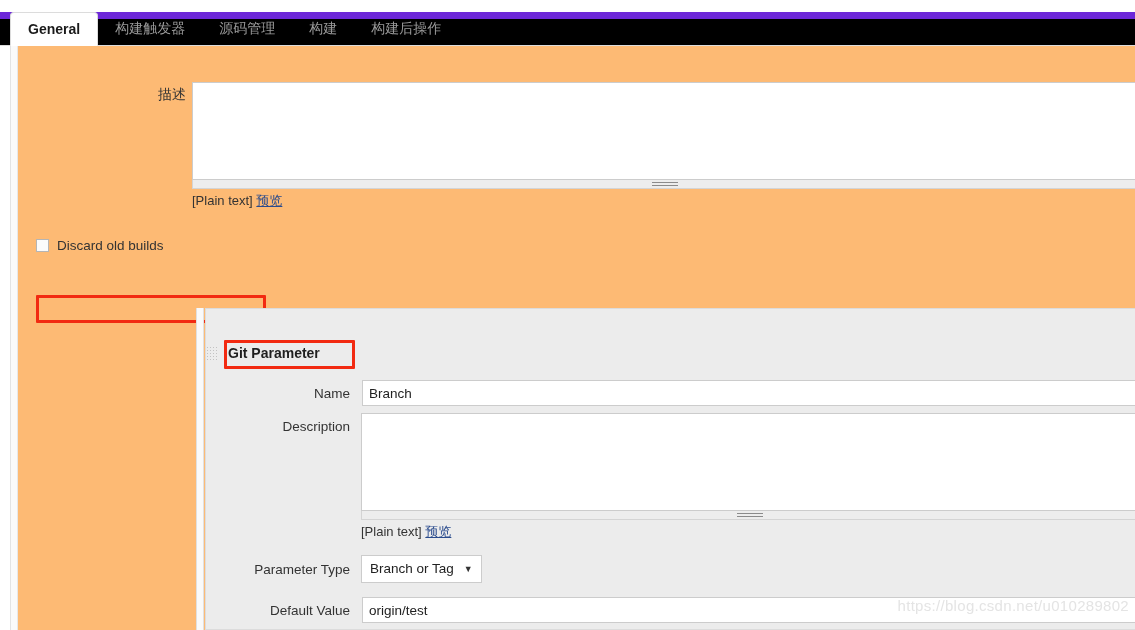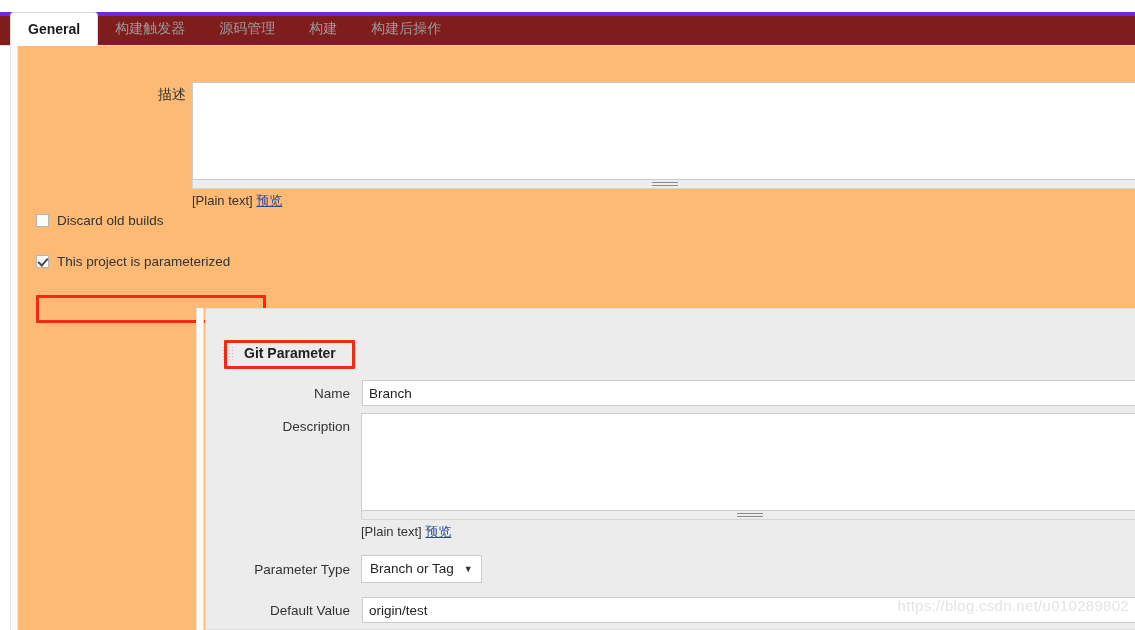--- a/index.html
+++ b/index.html
@@ -17,22 +17,22 @@
     position: relative;
   }
 
   
   .tabbar {
     position: absolute;
     left: 0;
     top: 12px;
     width: 1135px;
     height: 34px;
-    background: #7f1d1d;
-    border-top: 4px solid #6d28d9;
+    background: #000000;
+    border-top: 7px solid #6d28d9;
     border-bottom: 1px solid #dcdcdc;
     box-sizing: border-box;
     display: flex;
     align-items: flex-end;
     padding-left: 10px;
   }
   .tab {
     height: 33px;
     line-height: 33px;
     padding: 0 17px;
@@ -148,21 +148,21 @@
   }
 
   
   .cb-row {
     position: absolute;
     display: flex;
     align-items: center;
     font-size: 13.5px;
     color: #333;
   }
-  .cb-row.r1 { left: 18px; top: 167px; text-align: right; }
+  .cb-row.r1 { left: 18px; top: 192px; text-align: right; }
   .cb-row.r2 { left: 18px; top: 208px; }
   .cb-box {
     width: 13px;
     height: 13px;
     border: 1px solid #b5b5b5;
     background: #fbfbfb;
     box-sizing: border-box;
     margin-right: 8px;
     position: relative;
     flex: 0 0 auto;
@@ -209,21 +209,21 @@
     top: 262px;
     width: 932px;
     height: 322px;
     background: #ececec;
     border: 1px solid #dcdcdc;
     border-right: none;
     box-sizing: border-box;
   }
   .gp-head {
     position: absolute;
-    left: 16px;
+    left: 0;
     top: 33px;
     display: flex;
     align-items: center;
     height: 22px;
   }
   .grip {
     width: 13px;
     height: 15px;
     margin-right: 9px;
     background-image:
@@ -352,24 +352,20 @@
         <textarea class="jk" style=""></textarea>
         <div class="resize-bar"></div>
         <div class="plain-line"><span>[Plain text]</span> <a>预览</a></div>
       </div>
     </div>
 
     <div class="cb-row r1">
       <div class="cb-box"></div>
       <span>Discard old builds</span>
     </div>
-    <div class="cb-row r2">
-      <div class="cb-box checked"></div>
-      <span>This project is parameterized</span>
-    </div>
 
     <div class="annot a1"></div>
 
     <div class="gp-gutter"></div>
     <div class="gp-panel">
 
       <div class="gp-head">
         <div class="grip"></div>
         <div class="gp-title">Git Parameter</div>
       </div>

